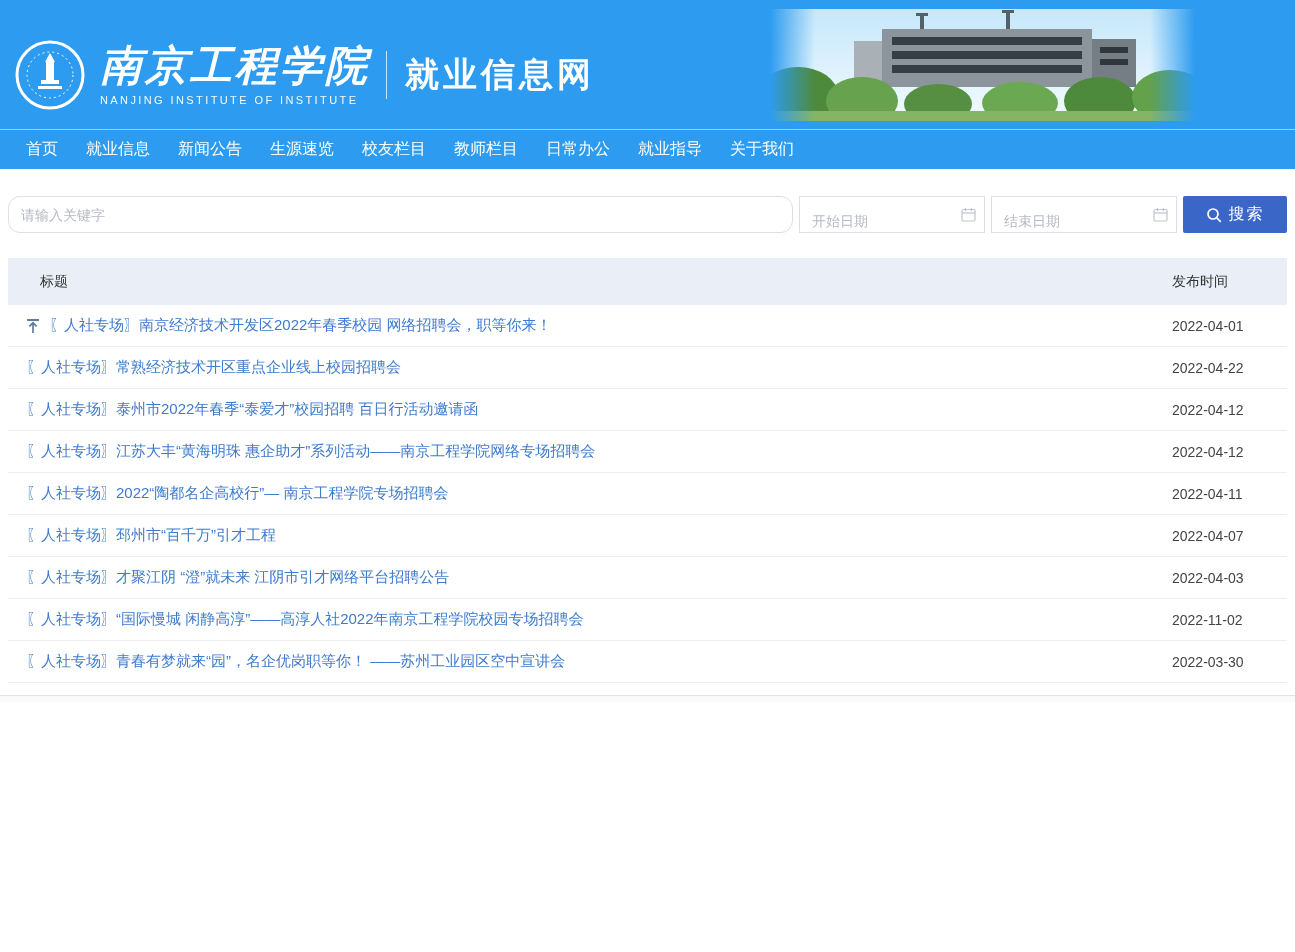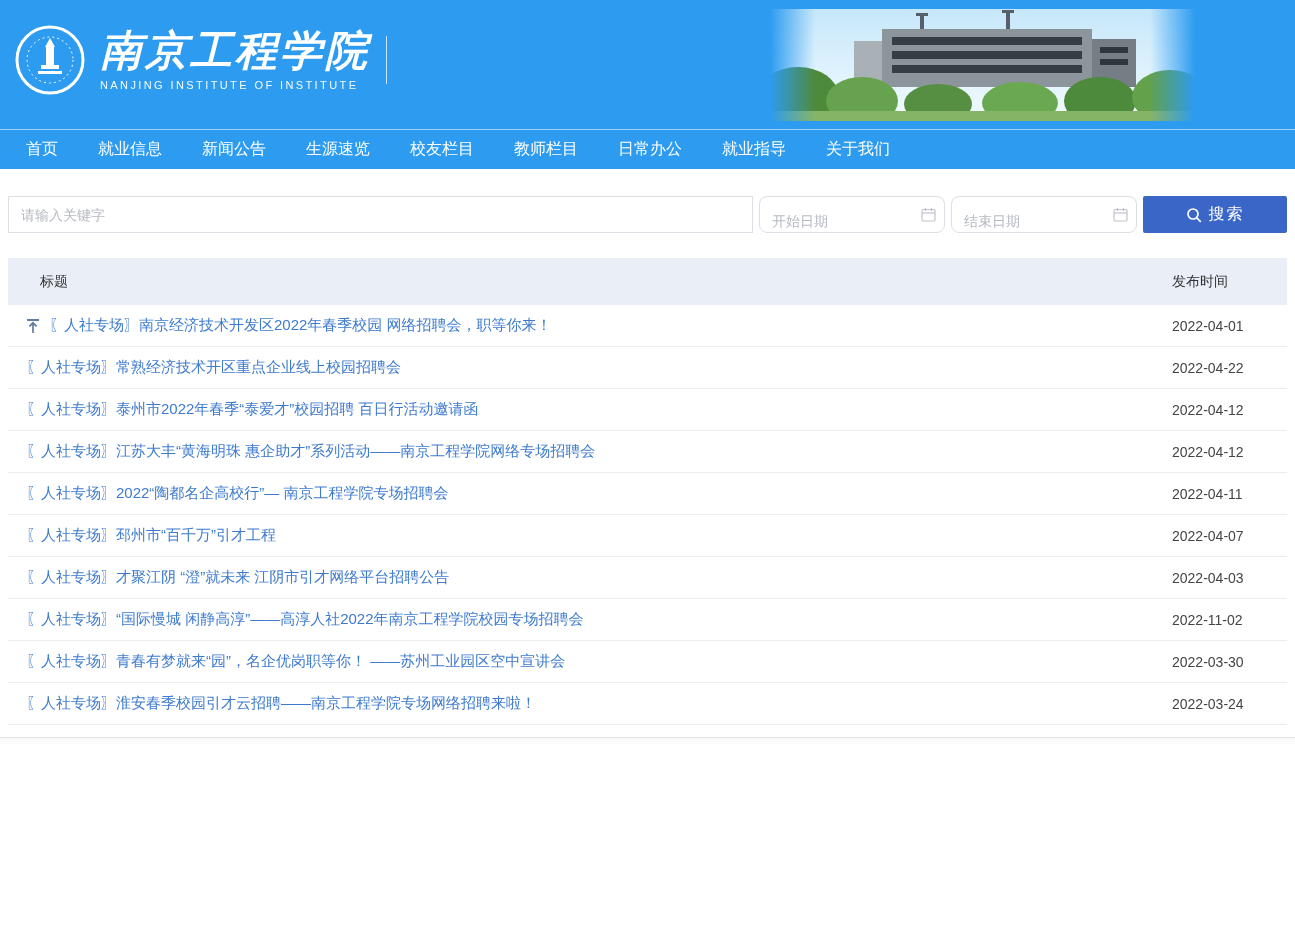--- a/index.html
+++ b/index.html
@@ -13,21 +13,21 @@
 
   
   .site-header {
     position: relative;
     height: 129px;
     background: #2d9cf0;
     overflow: hidden;
   }
   .brand {
     position: absolute;
-    left: 14px; top: 24px;
+    left: 14px; top: 39px;
     display: flex;
     align-items: center;
     color: #fff;
     z-index: 2;
   }
   .logo { width: 72px; height: 72px; flex: 0 0 auto; }
   .names { margin-left: 14px; }
   .school-cn {
     font-family: "DejaVu Serif", "Liberation Serif", serif;
     font-size: 42px;
@@ -64,68 +64,68 @@
   }
 
   
   .main-nav {
     height: 40px;
     background: #2d9cf0;
     border-top: 1px solid rgba(255,255,255,.55);
     display: flex;
     align-items: center;
     padding: 0 26px;
-    gap: 40px;
+    gap: 28px;
   }
   .nav-item {
     color: #ffffff;
     font-size: 16px;
     white-space: nowrap;
     cursor: pointer;
   }
 
   
   .search-bar {
     display: flex;
     gap: 6px;
     padding: 27px 8px 0 8px;
   }
   .kw-input {
     flex: 1;
     height: 37px;
     border: 1px solid #dcdfe6;
-    border-radius: 0;
+    border-radius: 12px;
     padding: 0 12px;
     font-size: 14px;
     color: #333;
     outline: none;
     font-family: inherit;
   }
   .kw-input::placeholder, .date-input::placeholder { color: #b6bac2; }
   .date-wrap { position: relative; width: 186px; flex: 0 0 auto; }
   .date-input {
     width: 100%;
     height: 37px;
     border: 1px solid #dcdfe6;
-    border-radius: 8px;
+    border-radius: 0;
     padding: 12px 30px 0 12px;
     font-size: 14px;
     color: #333;
     outline: none;
     font-family: inherit;
   }
   .cal-icon {
     position: absolute;
     right: 9px; top: 11px;
     color: #c0c4cc;
     line-height: 0;
     cursor: pointer;
   }
   .search-btn {
-    width: 144px;
+    width: 104px;
     height: 37px;
     flex: 0 0 auto;
     background: #3a66c8;
     color: #fff;
     border: none;
     border-radius: 2px;
     font-size: 16px;
     font-family: inherit;
     display: flex;
     align-items: center;
@@ -189,20 +189,21 @@
         <rect x="32" y="23" width="8" height="20" fill="#ffffff"></rect>
         <rect x="27" y="41" width="18" height="4" fill="#ffffff"></rect>
         <rect x="24" y="47" width="24" height="3" fill="#ffffff"></rect>
       </svg>
     </span>
     <span class="names">
       <span class="school-cn">南京工程学院</span>
       <div class="school-en">NANJING INSTITUTE OF INSTITUTE</div>
     </span>
     <span class="brand-divider"></span>
+    <span class="site-name">就业信息网</span>
   </div>
 
   <div class="campus">
     <svg viewBox="0 0 425 112" width="425" height="112" aria-hidden="true" preserveAspectRatio="none">
       <defs>
         <linearGradient id="sky" x1="0" y1="0" x2="0" y2="1">
           <stop offset="0" stop-color="#c6e7fa"></stop>
           <stop offset="1" stop-color="#f3fbff"></stop>
         </linearGradient>
       </defs>
@@ -366,23 +367,16 @@
   </div>
 
   <div class="news-row">
     <span class="row-title">
 
       <span>〖人社专场〗青春有梦就来“园”，名企优岗职等你！ ——苏州工业园区空中宣讲会</span>
     </span>
     <span class="row-date">2022-03-30</span>
   </div>
 
-  <div class="news-row">
-    <span class="row-title">
-
-      <span>〖人社专场〗淮安春季校园引才云招聘——南京工程学院专场网络招聘来啦！</span>
-    </span>
-    <span class="row-date">2022-03-24</span>
-  </div>
 </div>
 </div>
 
 <div class="page-bottom"></div>
 
 </body></html>

